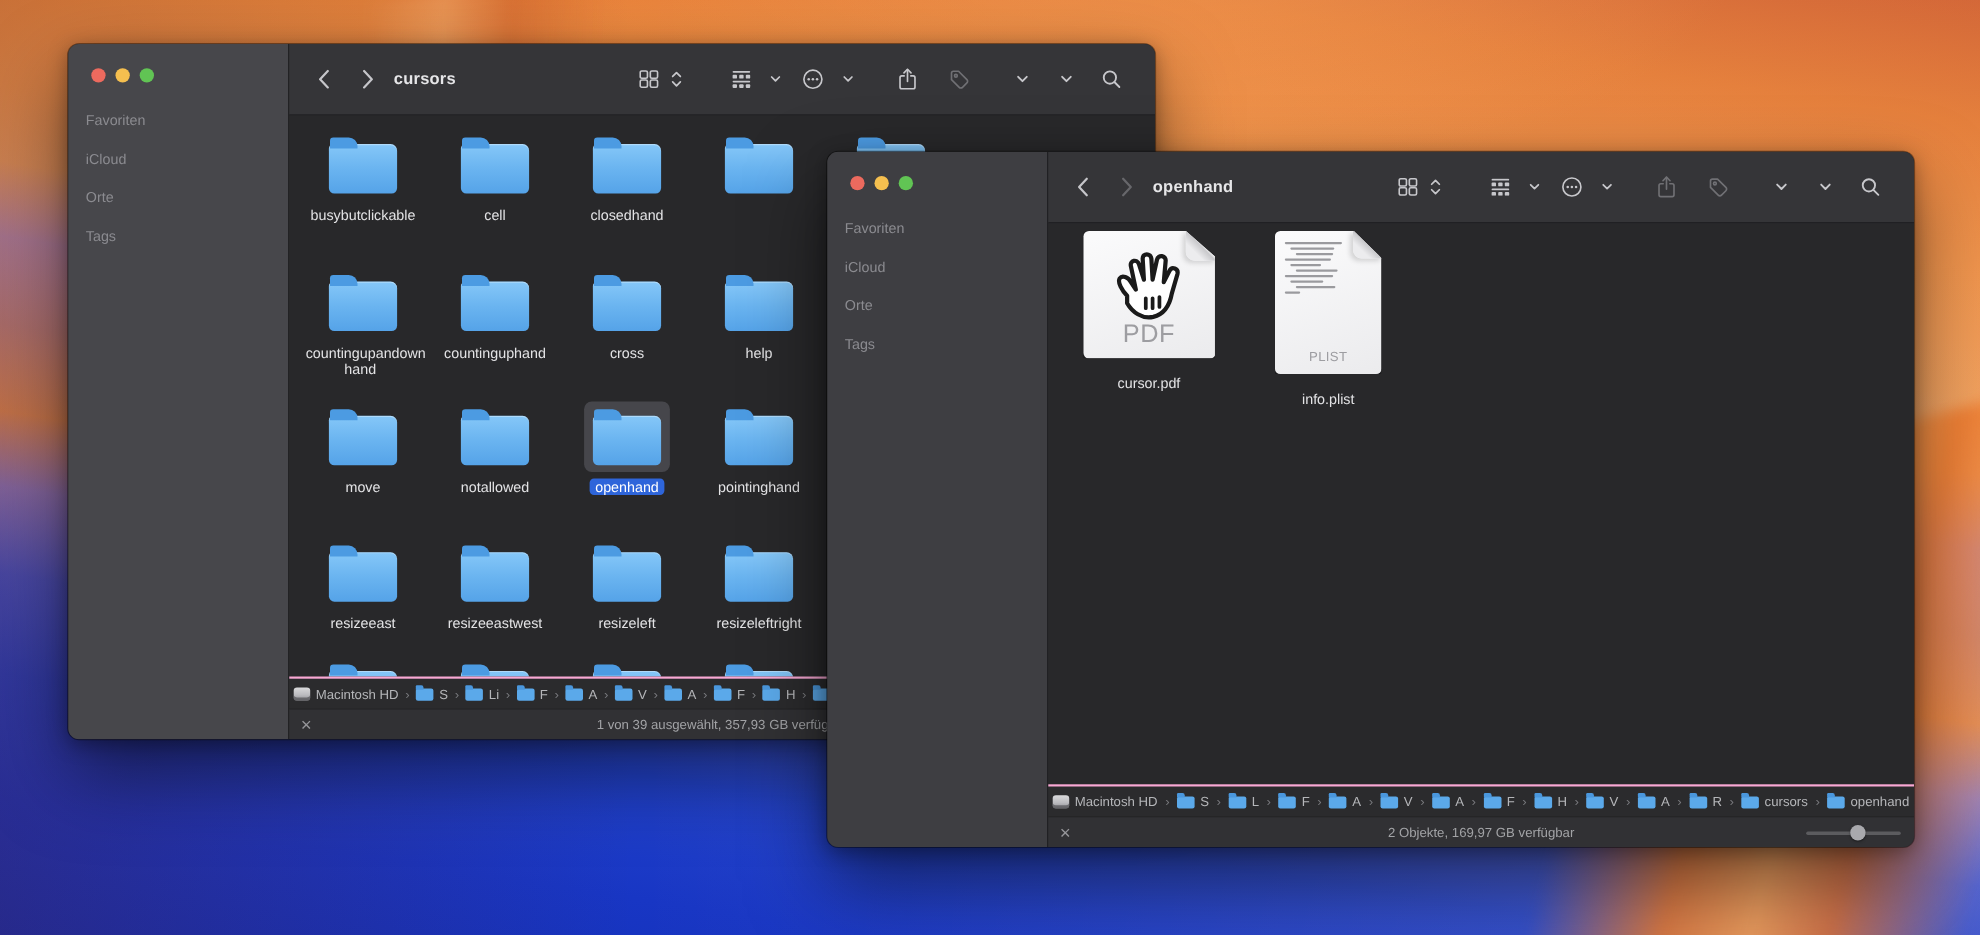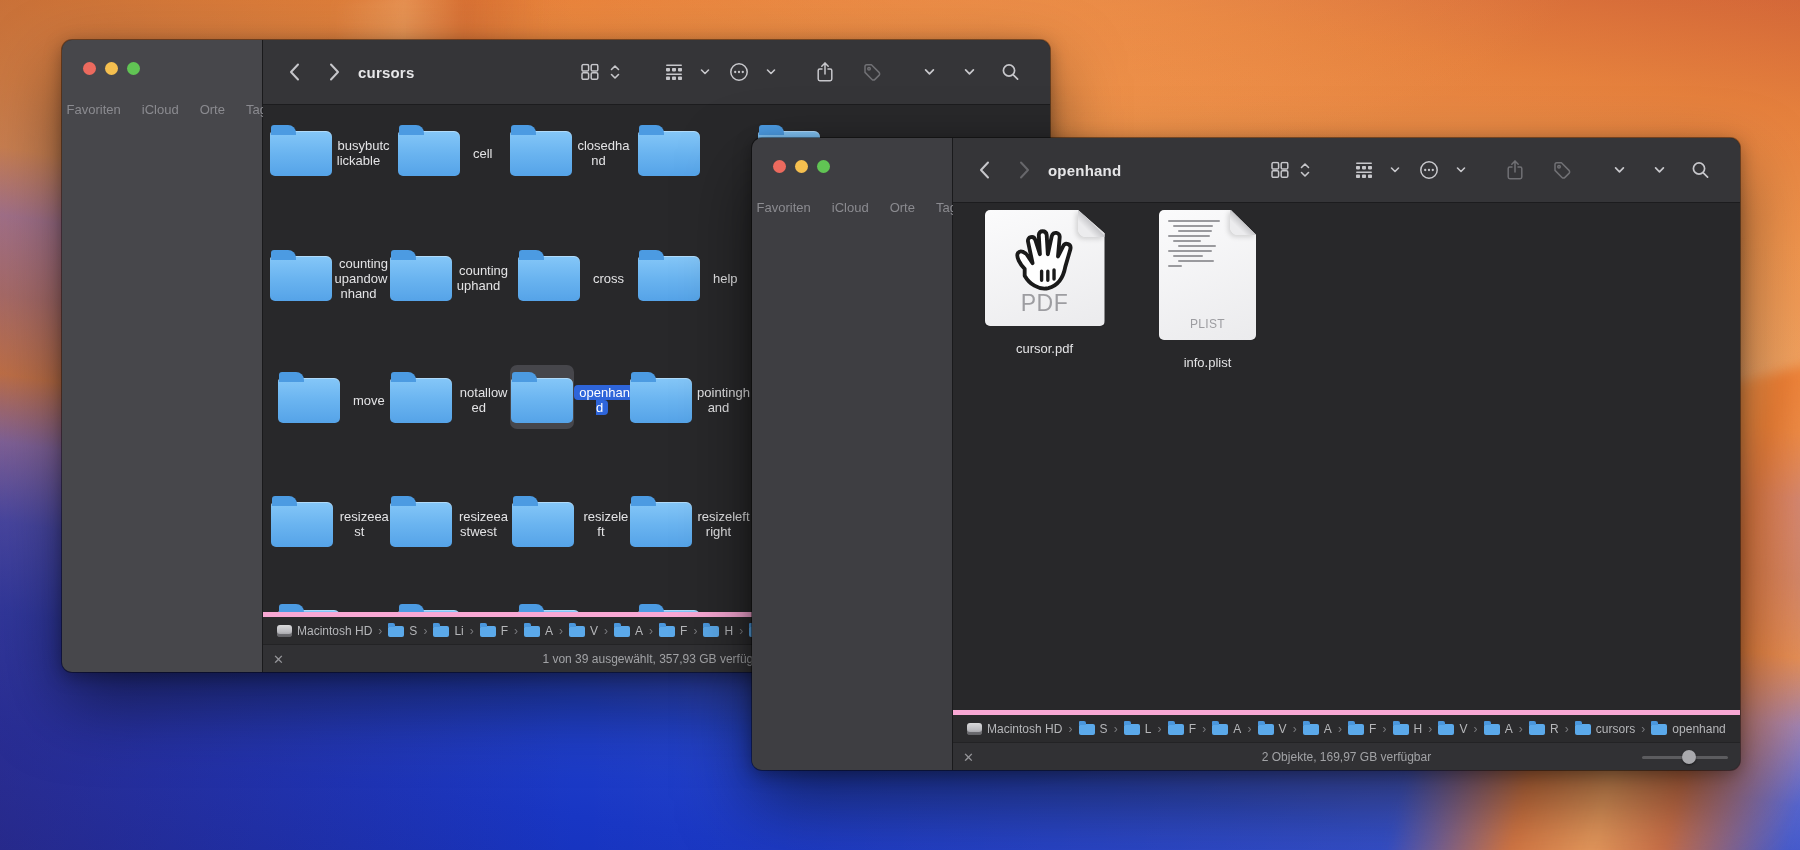--- a/index.html
+++ b/index.html
@@ -37,21 +37,21 @@
     background:#28282a;
     box-shadow:0 32px 70px rgba(0,0,0,.50), 0 4px 18px rgba(0,0,0,.35), 0 0 0 1px rgba(0,0,0,.40);
   }
   .win-back{left:62px;top:40px;z-index:1;}
   .win-front{left:752px;top:138px;z-index:2;}
   .sidebar{position:absolute;left:0;top:0;bottom:0;width:200px;border-right:1px solid #1a1a1c;}
   .win-back .sidebar{background:#47474b;}
   .win-front .sidebar{background:#3e3e42;}
   .lights{display:flex;gap:9px;padding:22px 0 0 21px;}
   .light{width:13px;height:13px;border-radius:50%;}
-  .side-items{padding:28px 0 0 16px;display:flex;flex-direction:row;gap:21px;justify-content:center;}
+  .side-items{padding:28px 0 0 16px;display:flex;flex-direction:column;gap:21px;}
   .side-item{font-size:13px;color:#8b8b90;height:14px;line-height:14px;}
   .main{position:absolute;left:201px;top:0;right:0;bottom:0;background:#28282a;}
   .toolbar{position:absolute;left:0;right:0;top:0;height:64px;background:#353538;border-bottom:1px solid #1c1c1e;}
   .navbtn{position:absolute;top:50%;transform:translateY(-50%);color:#c6c6ca;width:12px;height:18px;}
   .nav-back{left:26px;}
   .nav-fwd{left:66px;}
   .win-front .nav-fwd{color:#67676b;}
   .wtitle{position:absolute;left:95px;top:50%;transform:translateY(-50%);
     font-size:15px;font-weight:700;color:#e6e6e8;letter-spacing:.2px;}
   .tbi{position:absolute;top:50%;transform:translateY(-50%);color:#c7c7cb;line-height:0;}
@@ -60,21 +60,21 @@
   .tb-more{left:466px}.tb-morecaret{left:503px}
   .tb-share{left:553px}.tb-tag{left:599px}
   .tb-col1{left:661px}.tb-col2{left:701px}
   .tb-search{left:738px}
   .win-back .tb-tag{color:#707074;}
   .win-front .tb-share,.win-front .tb-tag{color:#707074;}
   
   .gridhost{position:absolute;left:0;right:0;top:65px;bottom:55px;overflow:hidden;}
   .grid-row{position:absolute;left:7px;display:flex;}
   .row-0{top:13px}.row-1{top:138px}.row-2{top:260px}.row-3{top:384px}.row-4{top:492px}
-  .cell{width:120px;display:flex;flex-direction:row;align-items:center;}
+  .cell{width:120px;display:flex;flex-direction:column;align-items:center;}
   .ficon-wrap{width:78px;height:64px;display:flex;align-items:center;justify-content:center;border-radius:7px;}
   .ficon-wrap.sel{background:#46464b;}
   .ficon{width:62px;height:45px;border-radius:4px 6px 5px 5px;position:relative;margin-top:7px;
     background:linear-gradient(180deg,#85c7f8 0%,#6ab4f0 50%,#55a3e8 100%);
     box-shadow:inset 0 1px 0 rgba(255,255,255,.35);}
   .ficon::before{content:"";position:absolute;top:-6px;left:1px;width:25px;height:10px;
     background:#4c9be2;border-radius:3px 8px 0 0;}
   .flabel{margin-top:6px;font-size:13px;line-height:15px;color:#e3e3e5;text-align:center;
     max-width:116px;word-break:break-all;}
   .flabel span{border-radius:4px;padding:0 5px;}
@@ -94,21 +94,21 @@
   .plist .fold{width:26px;height:25px;}
   .badge{position:absolute;bottom:9px;width:100%;text-align:center;color:#9d9da1;font-weight:500;}
   .pdf .badge{font-size:23px;letter-spacing:.5px;}
   .plist .badge{font-size:12px;letter-spacing:.3px;}
   .handsvg{position:absolute;left:50%;top:16px;transform:translateX(-50%);}
   .plines{position:absolute;left:9px;top:10px;width:58px;}
   .plines i{display:block;height:2px;margin-bottom:3px;background:#9a9a9e;border-radius:1px;}
   .filelabel{margin-top:15px;font-size:13px;color:#e3e3e5;}
   
   .pathbar{position:absolute;left:0;right:0;bottom:27px;height:28px;background:#2b2b2d;
-    border-top:5px solid #f9a8d4;display:flex;align-items:center;gap:6px;padding:0 14px;
+    border-top:2px solid #f9a8d4;display:flex;align-items:center;gap:6px;padding:0 4px;
     overflow:hidden;white-space:nowrap;}
   .win-front .pathbar{justify-content:space-between;gap:0;}
   .pseg{display:inline-flex;align-items:center;gap:5px;flex:0 0 auto;}
   .ptext{font-size:12px;color:#b5b6b9;}
   .psep{font-size:12px;color:#78797d;flex:0 0 auto;}
   .pficon{width:16px;height:11px;background:#5ba9ea;border-radius:2px;position:relative;display:inline-block;flex:0 0 auto;}
   .pficon::before{content:"";position:absolute;top:-3px;left:0;width:7px;height:4px;background:#4a97dd;border-radius:1px 2px 0 0;}
   .dicon{width:15px;height:12px;border-radius:3px;display:inline-block;flex:0 0 auto;
     background:linear-gradient(180deg,#d9d9db 0%,#bcbcc0 55%,#8f8f94 100%);
     box-shadow:inset 0 -3px 0 rgba(60,60,64,.55);}

